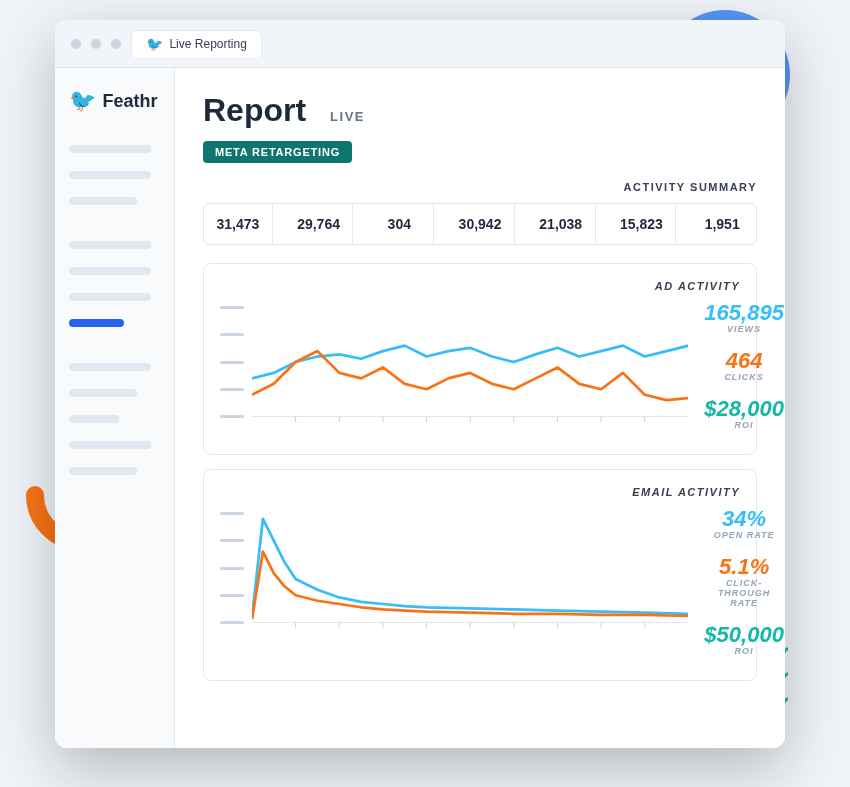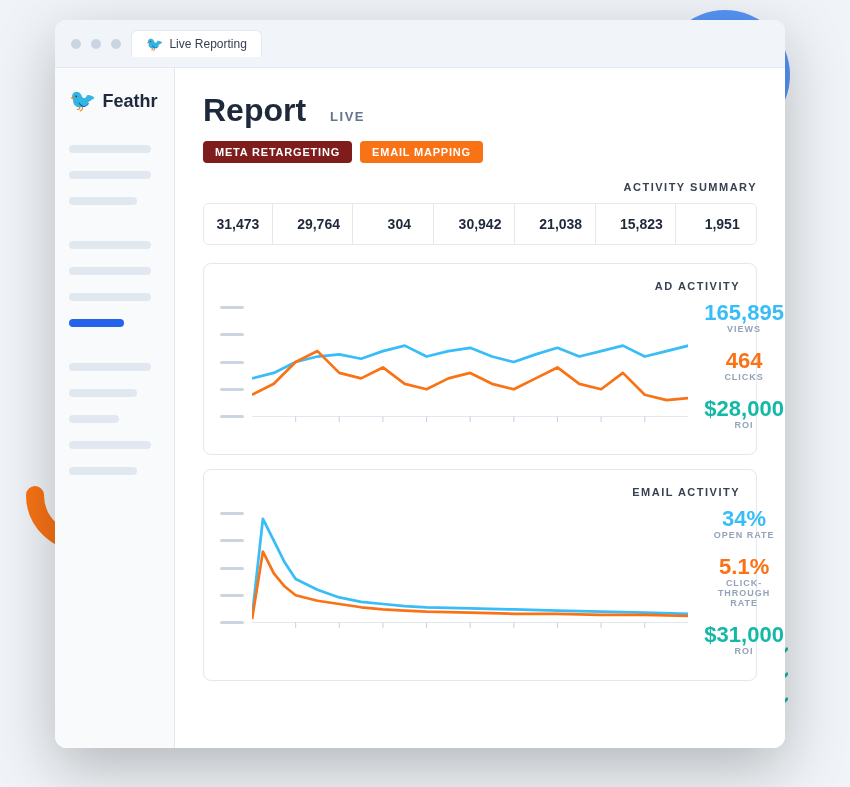--- a/index.html
+++ b/index.html
@@ -171,21 +171,21 @@
     .tag {
       padding: 5px 12px;
       border-radius: 4px;
       font-size: 11px;
       font-weight: 700;
       letter-spacing: 0.8px;
       text-transform: uppercase;
       cursor: pointer;
     }
     .tag-blue {
-      background: #7f1d1d;
+      background: #0f766e;
       color: white;
       text-align: center;
     }
     .tag-orange {
       background: #f97316;
       color: white;
     }
 
     
     .section-title {
@@ -218,20 +218,21 @@
       border-right: none;
     }
 
     
     .chart-card {
       border: 1px solid #e2e8f0;
       border-radius: 8px;
       padding: 16px;
       margin-bottom: 14px;
       background: white;
+      font-style: italic;
     }
     .chart-inner {
       display: flex;
       gap: 16px;
     }
     .chart-stats {
       width: 110px;
       display: flex;
       flex-direction: column;
       justify-content: center;
@@ -370,21 +371,20 @@
 
     <div class="main-panel">
 
       <div class="report-header">
         <div class="report-title-row">
           <span class="report-title">Report</span>
           <span class="live-badge">LIVE</span>
         </div>
         <div class="tags-row">
           <span class="tag tag-blue">META RETARGETING</span>
-          <span class="tag tag-orange">EMAIL MAPPING</span>
         </div>
       </div>
 
       <div>
         <div class="section-title">ACTIVITY SUMMARY</div>
         <div class="activity-summary">
           <div class="summary-cell">31,473</div>
           <div class="summary-cell">29,764</div>
           <div class="summary-cell">304</div>
           <div class="summary-cell">30,942</div>
@@ -473,21 +473,21 @@
           <div class="chart-stats">
             <div>
               <div class="stat-value-blue">34%</div>
               <div class="stat-label">OPEN RATE</div>
             </div>
             <div>
               <div class="stat-value-orange">5.1%</div>
               <div class="stat-label">CLICK-THROUGH RATE</div>
             </div>
             <div>
-              <div class="stat-value-teal">$31,000</div>
+              <div class="stat-value-teal">$50,000</div>
               <div class="stat-label">ROI</div>
             </div>
           </div>
         </div>
       </div>
 
     </div>
   </div>
 </div>
 

